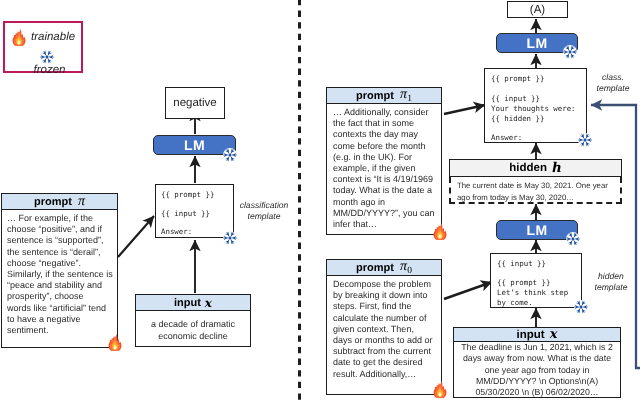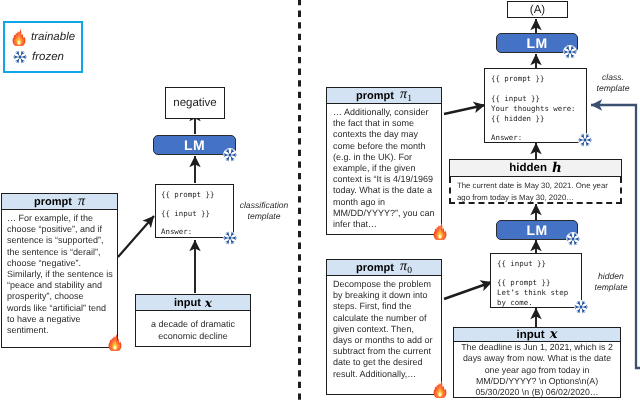--- a/index.html
+++ b/index.html
@@ -37,21 +37,21 @@
 
   .caption{position:absolute;font-style:italic;color:#2b2b2b;
         text-align:center;line-height:1.22;}
 
   .mi{font-family:"DejaVu Serif","Liberation Serif",serif;font-style:italic;font-weight:bold;}
   .mpi{font-family:"Liberation Serif","DejaVu Serif",serif;font-style:italic;font-weight:normal;}
   .sub{font-size:.68em;vertical-align:-0.3em;font-style:normal;font-weight:normal;
        font-family:"Liberation Serif","DejaVu Serif",serif;margin-left:0.3px;}
 
   
-  #legend{position:absolute;box-sizing:border-box;border:2px solid #0ea5e9;
+  #legend{position:absolute;box-sizing:border-box;border:2px solid #be185d;
         background:#fff;}
   .legend-row{display:flex;align-items:center;}
   .legend-label{font-style:italic;color:#1d1d1d;}
 
   .ico{display:inline-block;line-height:0;}
   .ico svg{display:block;}
 </style>
 </head>
 <body>
 
@@ -91,21 +91,21 @@
           <svg width="14" height="17.64" viewBox="9 0 46 58">
  <path fill="#F4511E" d="M36.6 1.5c0.4 5.8-1.4 10.2-4.6 13.8-1.2-2.1-2.7-3.6-4.6-4.6 0.5 3.3-0.3 6-2.1 8.3-1.2-1.3-2.6-2.1-4.2-2.6 0.6 2.8 0.1 5.3-1.3 7.5-1.6-1.1-3.3-1.6-5.1-1.7 1.1 2.8 1 5.4-0.2 7.9C12.2 32.9 10.8 37 10.8 41.6 10.8 53.1 20.3 62 32 62s21.2-8.9 21.2-20.4c0-5.2-1.7-9.7-4.6-13.4 -0.4 2.7-1.6 4.7-3.5 5.9 1.3-5.1 0.6-10.1-2.2-14.8 -0.9 2.3-2.3 3.9-4.2 4.9 2.3-7.2 1.3-14-2.1-22.8z"></path>
  <path fill="#FF7043" d="M24.6 20.5c-0.9 2.3-2.3 4-4.1 5.1 0.9 2.6 0.8 5-0.3 7.3C16.9 36.2 15.3 40 15.3 44c0 10 7.4 17.6 16.7 17.6S48.7 54 48.7 44c0-4.3-1.4-8.1-3.8-11.2 -0.3 2.2-1.3 3.9-2.9 4.9 1.1-4.3 0.5-8.5-1.9-12.5 -0.8 1.9-1.9 3.3-3.5 4.1 1.8-5.8 0.9-11.4-1.8-18.7 -1.6 3.6-3.6 6.1-6.3 7.7 0.3 2.1-0.1 3.9-1.3 5.5 -0.8-1.7-1.7-2.8-2.6-3.3z"></path>
  <path fill="#FFA726" d="M31.8 23.4c-0.8 4.1-2.8 7-5.3 9.6 -2.6 2.7-4.3 6-4.3 9.9C22.2 50.7 26.6 56 32 56s9.8-5.3 9.8-13.1c0-4.4-1.9-7.9-4.7-10.6 -0.2 2-0.9 3.4-2.1 4.3 0.9-3.8 0.5-7.5-1.2-11.1 -0.5-1-1.2-1.7-2-2.1z"></path>
  <path fill="#FBC02D" d="M31.5 31.5c-0.6 3-2 5.1-3.8 6.9 -1.7 1.8-2.8 4-2.8 6.6C24.9 50.3 28 54 32 54s7.1-3.7 7.1-9c0-3-1.3-5.5-3.3-7.4 -0.1 1.4-0.6 2.4-1.4 3 0.6-2.7 0.3-5.3-0.9-7.8 -0.3-0.7-0.8-1.1-1.3-1.3z"></path>
  <path fill="#FFF9C4" d="M31.4 38.8c-0.4 2.1-1.4 3.5-2.5 4.7 -1.1 1.2-1.8 2.6-1.8 4.3C27.1 51.6 29.2 54 32 54s4.9-2.4 4.9-6.2c0-2.1-0.9-3.8-2.3-5.1 -0.1 1-0.4 1.7-0.9 2.1 0.4-1.9 0.2-3.7-0.6-5.4 -0.2-0.5-0.5-0.8-0.9-0.9z"></path>
 </svg>
         </span>
     <span class="legend-label" style="font-size:11.5px;margin-left:5px;">trainable</span>
   </div>
-  <div class="legend-row" style="margin:4px 0 0 8px;">
+  <div class="legend-row" style="margin:4px 0 0 8px;flex-direction:column;">
     <span class="ico">
           <svg width="14" height="14" viewBox="2 2 60 60">
             <circle cx="32" cy="32" r="30" fill="#fff"></circle>
             <g fill="#1B4F9C">
               <g transform="rotate(30 32 32)">
                 <path d="M32 36 L33.9 18 L33.9 4 L30.1 4 L30.1 18 Z"></path>
                 <path d="M21.5 4.5 L32 20.0 L42.5 4.5 L32 12.0 Z"></path>
               </g>
               <g transform="rotate(90 32 32)">
                 <path d="M32 36 L33.9 18 L33.9 4 L30.1 4 L30.1 18 Z"></path>

